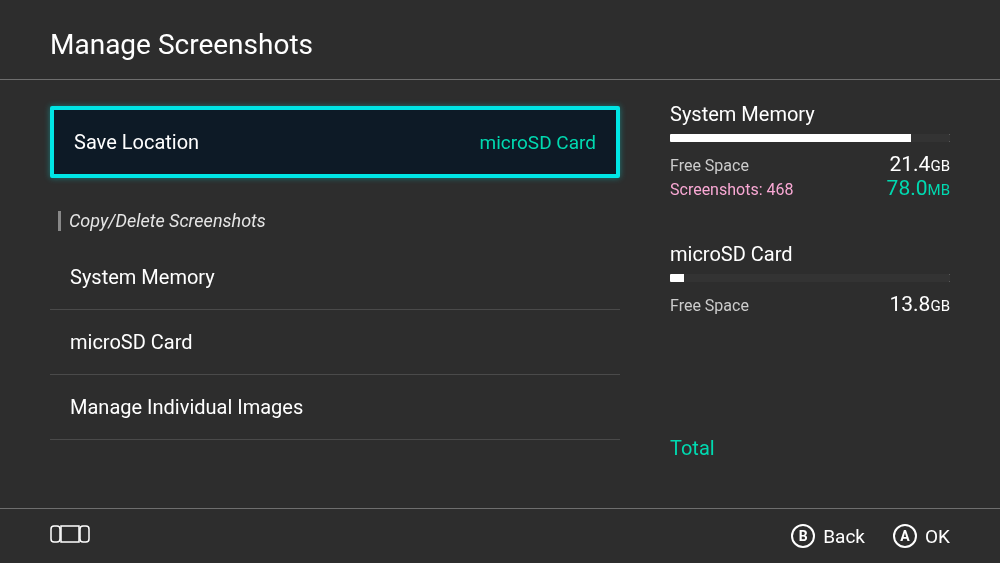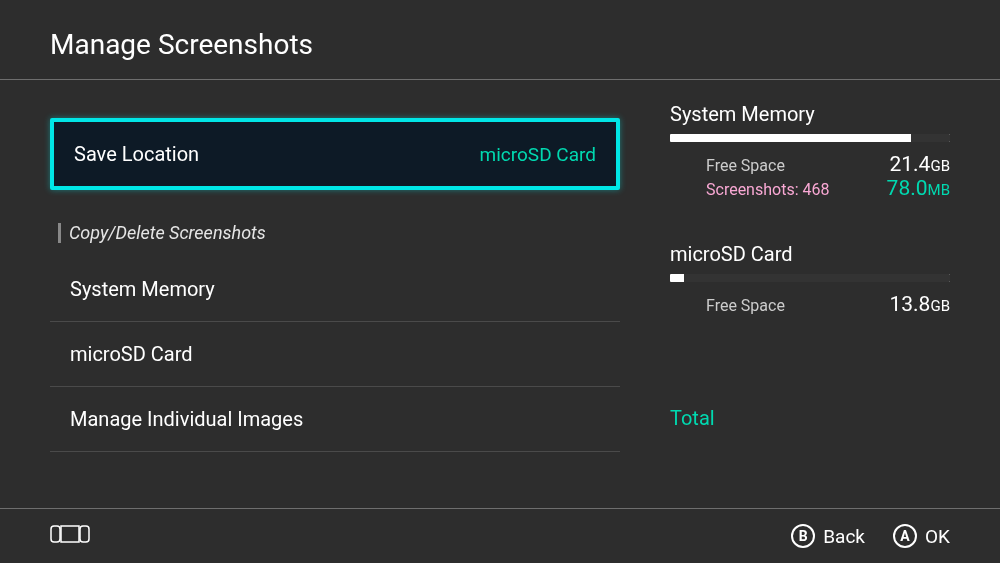--- a/index.html
+++ b/index.html
@@ -43,21 +43,21 @@
       align-items: center;
       padding: 20px 20px;
       border-bottom: 1px solid #4a4a4a;
       font-size: 20px;
       cursor: pointer;
     }
     .option-row.selected {
       border: 4px solid #00e6e6;
       border-radius: 2px;
       background: #0d1a26;
-      margin: 16px 0 2px 0;
+      margin: 4px 0 2px 0;
       box-shadow: 0 0 6px rgba(0,230,230,0.4);
     }
     .option-value {
       color: #00d9b0;
       font-size: 19px;
     }
     .section-header {
       display: flex;
       align-items: center;
       padding: 30px 0 14px 8px;
@@ -91,21 +91,20 @@
     .storage-bar-fill {
       height: 100%;
       background: #333;
       float: right;
     }
     .storage-row {
       display: flex;
       justify-content: space-between;
       align-items: baseline;
       font-size: 16px;
-      margin-left: 36px;
     }
     .storage-label {
       color: #ccc;
     }
     .storage-label.teal {
       color: #f9a8d4;
     }
     .storage-value {
       color: #fff;
       font-size: 21px;
@@ -113,21 +112,21 @@
     .storage-value .unit {
       font-size: 15px;
     }
     .storage-value.teal {
       color: #00d9b0;
     }
     .total-row {
       display: flex;
       justify-content: space-between;
       align-items: flex-end;
-      margin-top: 90px;
+      margin-top: 120px;
     }
     .total-label {
       color: #00d9b0;
       font-size: 20px;
     }
     .total-value {
       color: #00d9b0;
       font-size: 42px;
       font-weight: 300;
     }

